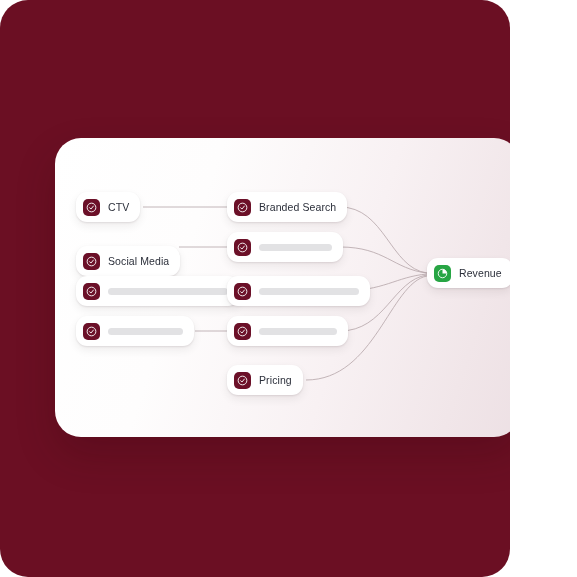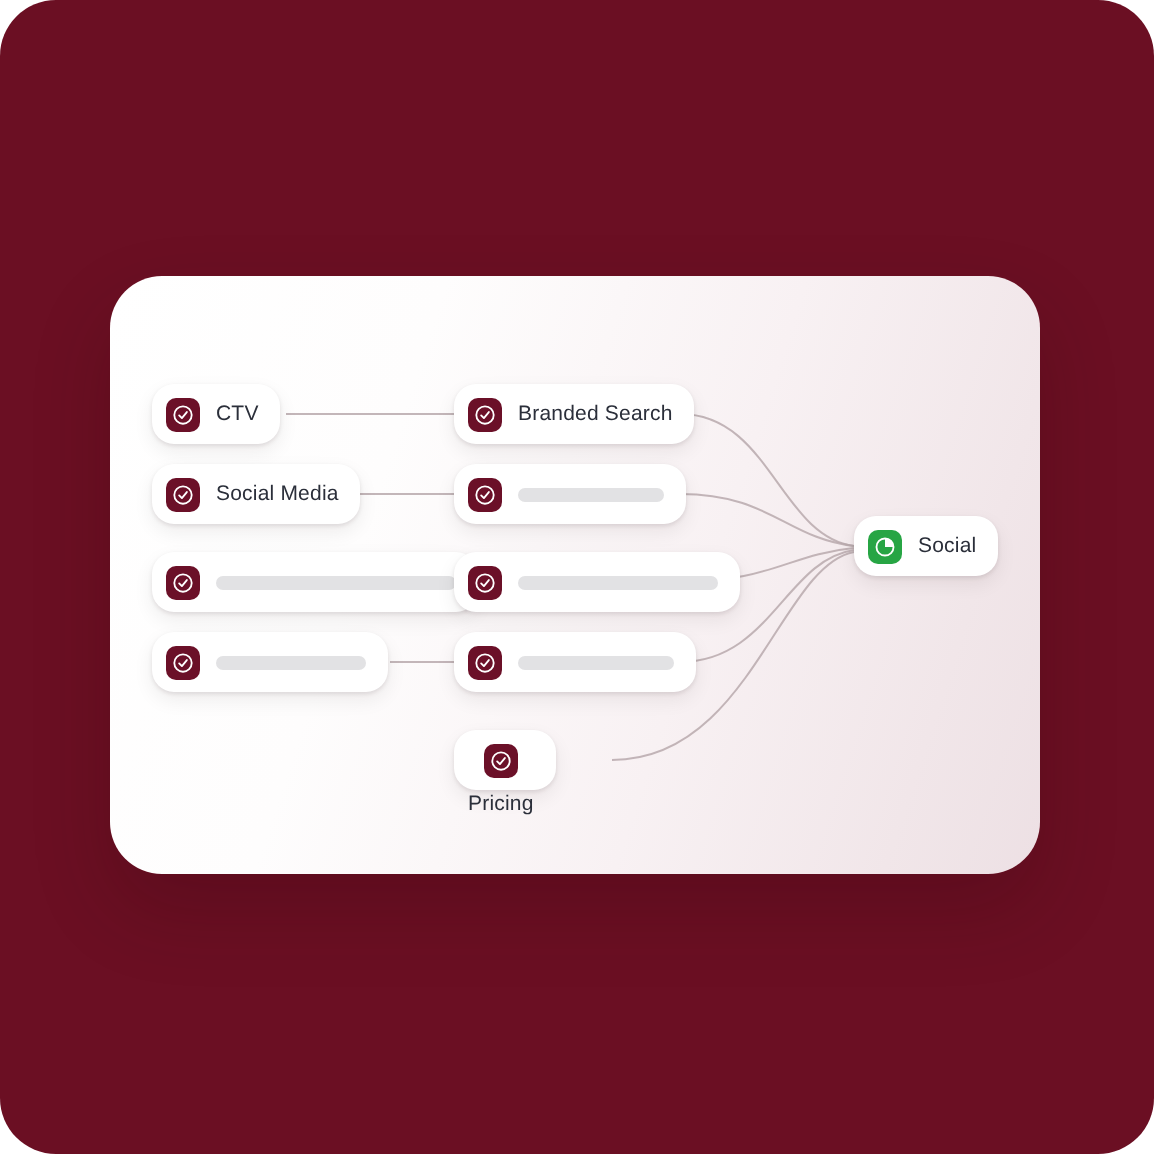--- a/index.html
+++ b/index.html
@@ -7,21 +7,21 @@
 
   html, body {
     width: 577px;
     height: 577px;
     overflow: hidden;
     font-family: "Liberation Sans", sans-serif;
   }
 
   #stage {
     position: relative;
-    width: 577px;
+    width: 510px;
     height: 577px;
     background: #6B0F23;
     border-radius: 28px;
     overflow: hidden;
     padding-left: 30px;
   }
 
   
   #card {
     position: absolute;
@@ -93,30 +93,30 @@
 
   
   .skeleton {
     height: 7px;
     border-radius: 4px;
     background: #E2E2E4;
   }
 
   
   #n-ctv          { left: 21px;  top: 54px;  }
-  #n-social       { left: 21px;  top: 94px;  }
+  #n-social       { left: 21px;  top: 108px;  }
   #n-left3        { left: 21px;  top: 138px; }
   #n-left4        { left: 21px;  top: 178px; }
 
   
   #n-branded      { left: 172px; top: 54px; align-items: center;  }
   #n-mid2         { left: 172px; top: 94px;  }
   #n-mid3         { left: 172px; top: 138px; }
   #n-mid4         { left: 172px; top: 178px; }
-  #n-pricing      { left: 172px; top: 227px; flex-direction: column; }
+  #n-pricing      { left: 172px; top: 227px; }
 
   
   #n-revenue      { left: 372px; top: 120px; }
 </style>
 </head>
 <body>
 
 <div id="stage">
 
   <div id="card">
@@ -226,17 +226,17 @@
       <span class="node-label">Pricing</span>
     </div>
 
     <div class="node" id="n-revenue">
       <span class="node-icon green">
         <svg width="11" height="11" viewBox="0 0 24 24">
           <circle cx="12" cy="12" r="9.3" fill="none" stroke="#ffffff" stroke-width="2"></circle>
           <path d="M12 12 L12 2.7 A9.3 9.3 0 0 1 21.3 12 Z" fill="#ffffff"></path>
         </svg>
       </span>
-      <span class="node-label">Social</span>
+      <span class="node-label">Revenue</span>
     </div>
 
   </div>
 </div>
 
 </body></html>

